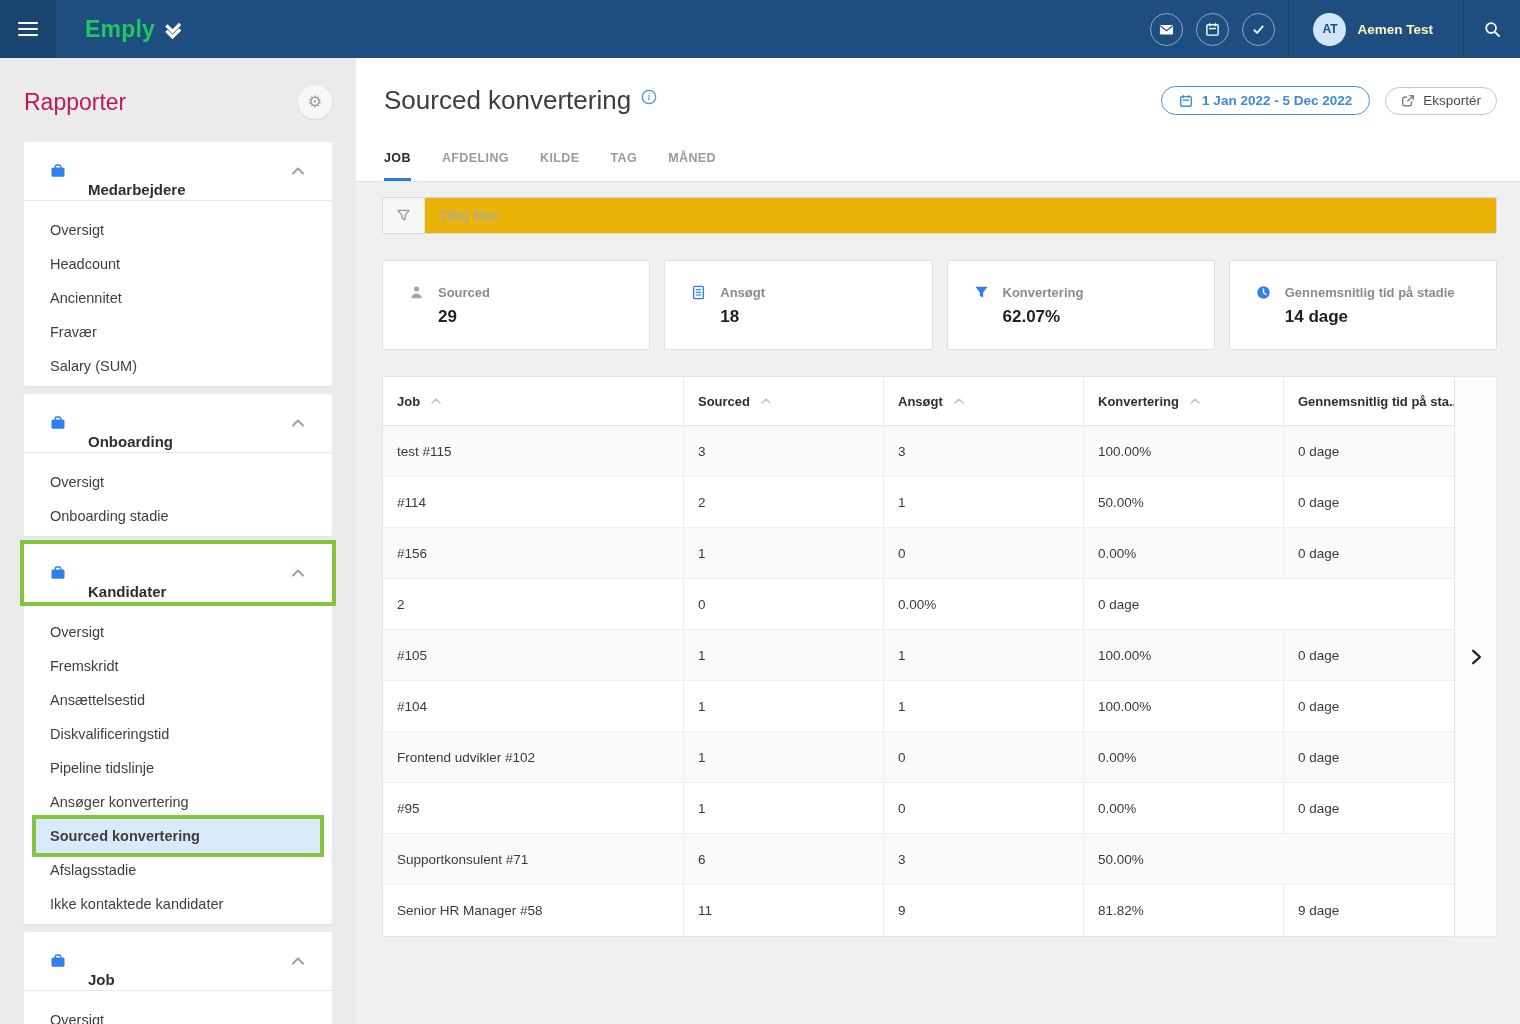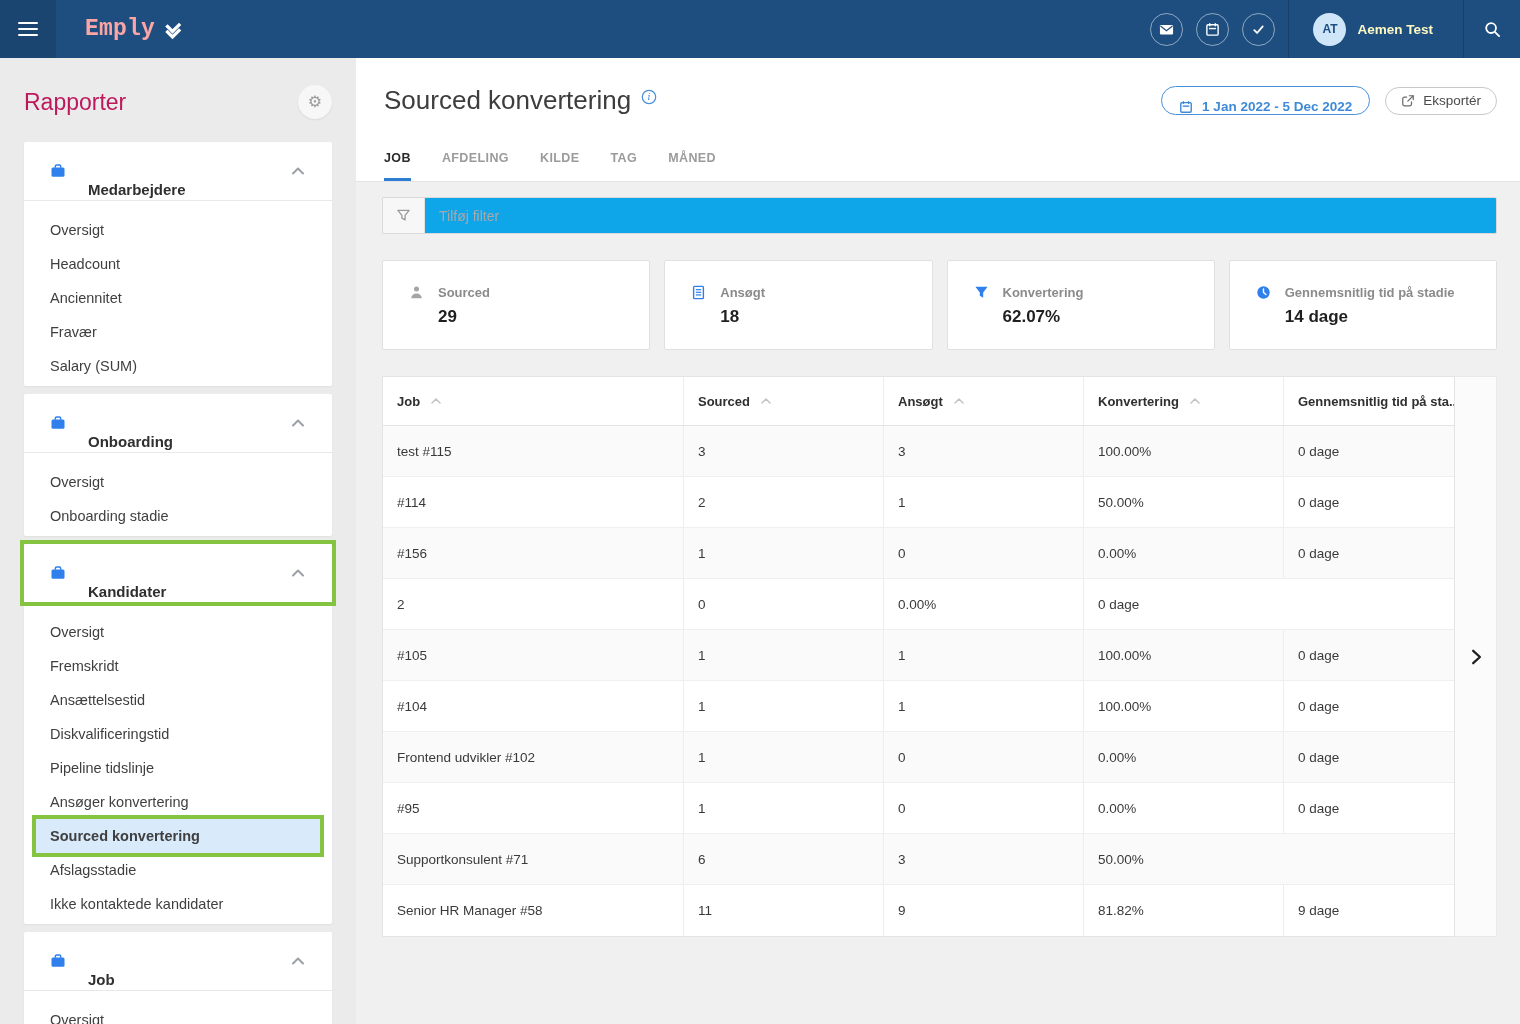--- a/index.html
+++ b/index.html
@@ -4,21 +4,21 @@
 <style>
   * { margin:0; padding:0; box-sizing:border-box; }
   html,body { width:1520px; height:1024px; overflow:hidden; }
   body { font-family:"Liberation Sans", sans-serif; background:#f0f0f0; color:#3a3a3a; }
 
   
   .topbar { position:fixed; top:0; left:0; width:1520px; height:58px; background:#1d4e7f; display:flex; align-items:center; z-index:50; }
   .hamburger { width:56px; height:58px; background:#1a4571; border:none; cursor:pointer; display:flex; flex-direction:column; justify-content:center; align-items:center; gap:4px; }
   .hamburger span { display:block; width:20px; height:2px; background:#fff; border-radius:1px; }
   .logo { display:flex; align-items:center; margin-left:29px; gap:7px; }
-  .logo-text { color:#fca5a5; font-size:23px; font-weight:bold; letter-spacing:0.2px;font-family:Liberation Mono, monospace; }
+  .logo-text { color:#22c55e; font-size:23px; font-weight:bold; letter-spacing:0.2px; }
   .logo-mark { width:22px; height:22px; display:inline-flex; }
   .topbar-right { margin-left:auto; display:flex; align-items:center; height:100%; }
   .circle-btn { width:33px; height:33px; border-radius:50%; border:1.5px solid rgba(255,255,255,0.5); background:transparent; display:flex; align-items:center; justify-content:center; cursor:pointer; margin-right:13px; }
   .circle-btn svg { width:15px; height:15px; }
   .tb-divider { width:1px; height:58px; background:rgba(0,0,0,0.18); }
   .user-chip { display:flex; align-items:center; padding:0 30px 0 24px; height:100%; cursor:pointer; }
   .avatar { width:33px; height:33px; border-radius:50%; background:#cfe6f8; color:#1d4e7f; font-size:12px; font-weight:bold; display:flex; align-items:center; justify-content:center; }
   .user-name { color:#fef9c3; font-size:13.5px; font-weight:bold; margin-left:11px; }
   .search-btn { width:56px; height:100%; background:transparent; border:none; cursor:pointer; display:flex; align-items:center; justify-content:center; }
   .search-btn svg { width:17px; height:17px; }
@@ -40,29 +40,29 @@
   .side-item.selected { background:#d9eafb; font-weight:bold; margin:0 12px; padding:0 14px; }
   .side-item.annotated { outline:4px solid #84c440; outline-offset:0px; }
 
   
   .main { position:fixed; top:58px; left:356px; right:0; bottom:0; }
   .main-header { background:#fff; height:124px; border-bottom:1px solid #e3e3e3; position:relative; }
   .title-row { display:flex; align-items:center; padding:27px 23px 0 28px; }
   .page-title { font-size:26px; font-weight:400; color:#3d3d3d; }
   .info-icon { width:16px; height:16px; margin-left:10px; margin-top:-8px; display:inline-flex; }
   .header-actions { margin-left:auto; display:flex; align-items:center; gap:15px; }
-  .date-btn { display:flex; align-items:flex-end; gap:9px; height:29px; padding:0 17px; border-radius:15px; border:1.5px solid #4a90d9; background:#fff; color:#3e8ad8; font-size:13.5px; font-weight:bold; font-family:inherit; cursor:pointer; }
+  .date-btn { display:flex; align-items:center; gap:9px; height:29px; padding:0 17px; border-radius:15px; border:1.5px solid #4a90d9; background:#fff; color:#3e8ad8; font-size:13.5px; font-weight:bold; font-family:inherit; cursor:pointer; }
   .export-btn { display:flex; align-items:center; gap:8px; height:28px; padding:0 15px; border-radius:14px; border:1px solid #c9c9c9; background:#fff; color:#4a4a4a; font-size:13.5px; font-family:inherit; cursor:pointer; }
   .tabs { display:flex; gap:31px; padding-left:28px; position:absolute; bottom:0; }
   .tab { font-size:12.5px; font-weight:bold; letter-spacing:0.4px; color:#9b9b9b; padding-bottom:13px; cursor:pointer; border-bottom:3px solid transparent; background:none; border-top:none; border-left:none; border-right:none; font-family:inherit; }
   .tab.active { color:#2b2b2b; border-bottom-color:#2d7dd2; }
 
   .content { padding:15px 23px 0 26px; }
 
-  .filter-bar { display:flex; height:37px; background:#0ea5e9; border:1px solid #d9d9d9; border-radius:2px; align-items:stretch; }
+  .filter-bar { display:flex; height:37px; background:#eab308; border:1px solid #d9d9d9; border-radius:2px; align-items:stretch; }
   .filter-icon-seg { width:42px; background:#f7f7f7; border-right:1px solid #e3e3e3; display:flex; align-items:center; justify-content:center; }
   .filter-input { flex:1; border:none; outline:none; padding:0 14px; font-size:14px; font-family:inherit; color:#3a3a3a; background:transparent; }
   .filter-input::placeholder { color:#a9a9a9; }
 
   .stats-row { display:flex; gap:14px; margin-top:26px; }
   .stat-card { flex:1; height:90px; background:#fff; border:1px solid #e0e0e0; border-radius:2px; padding:24px 20px 0 26px; }
   .stat-top { display:flex; align-items:center; }
   .stat-top svg { width:15px; height:15px; flex:none; }
   .stat-label { font-size:13px; font-weight:bold; color:#8b8b8b; margin-left:14px; white-space:nowrap; }
   .stat-value { font-size:17px; font-weight:bold; color:#1f1f1f; margin:7px 0 0 29px; }

